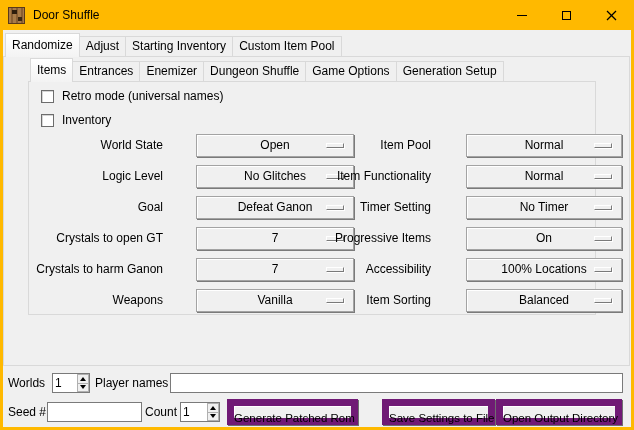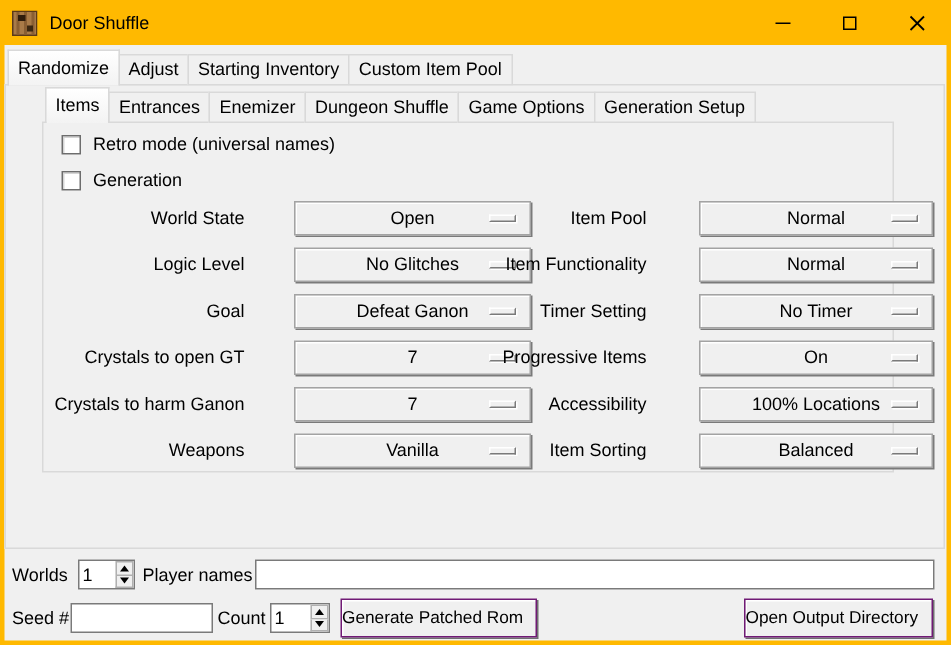--- a/index.html
+++ b/index.html
@@ -68,22 +68,22 @@
   .spin .arrows { width:12px; flex:0 0 auto; display:flex; flex-direction:column; }
   .sbtn { flex:1; background:var(--bg, #f0f0f0); border:1px solid #b0b0b0;
     display:flex; align-items:center; justify-content:center; }
   .sbtn + .sbtn { border-top:none; }
   .tri-up { width:0; height:0; border-left:3px solid transparent;
     border-right:3px solid transparent; border-bottom:4px solid #000; }
   .tri-down { width:0; height:0; border-left:3px solid transparent;
     border-right:3px solid transparent; border-top:4px solid #000; }
 
   .btn { position:absolute; height:26px; background:var(--bg, #f0f0f0);
-    border:1px solid #701a75; box-shadow:1px 1px 0 #6f6f6f, inset 1px 1px 0 #ffffff;
-    font-size:11.5px; text-align:left; line-height:24px; white-space:nowrap; cursor:default; }
+    border:7px solid #701a75; box-shadow:1px 1px 0 #6f6f6f, inset 1px 1px 0 #ffffff;
+    font-size:11.5px; text-align:center; line-height:24px; white-space:nowrap; cursor:default; }
 </style>
 </head>
 <body>
 
 <div class="win">
 
   <div class="titlebar">
     <svg class="app-icon" viewBox="0 0 17 17">
       <rect x="0" y="0" width="17" height="17" fill="#5a3a1a"></rect>
       <rect x="1" y="1" width="15" height="15" fill="#a97b48"></rect>
@@ -131,21 +131,21 @@
     </div>
 
     <div class="inner-pane">
 
       <div class="cb-row" style="top:6px;">
         <span class="cb-box"></span>
         <span class="cb-label">Retro mode (universal names)</span>
       </div>
       <div class="cb-row" style="top:30px;">
         <span class="cb-box"></span>
-        <span class="cb-label">Generation</span>
+        <span class="cb-label">Inventory</span>
       </div>
 
       <div class="dd-label" style="left:4px; top:52px; width:130px;">World State</div>
       <div class="dd" style="left:139px; top:52px;">
         <span>Open</span>
         <span class="ind"></span>
       </div>
 
       <div class="dd-label" style="left:4px; top:83px; width:130px;">Logic Level</div>
       <div class="dd" style="left:139px; top:83px;">
@@ -238,16 +238,17 @@
       <div class="arrows">
         <div class="sbtn">
             <span class="tri-up"></span>
           </div>
         <div class="sbtn">
             <span class="tri-down"></span>
           </div>
       </div>
     </div>
     <div class="btn" style="left:224px; top:369px; width:131px;">Generate Patched Rom</div>
+    <div class="btn" style="left:379px; top:369px; width:113px;">Save Settings to File</div>
     <div class="btn" style="left:493px; top:369px; width:126px;">Open Output Directory</div>
 
   </div>
 </div>
 
 </body></html>

